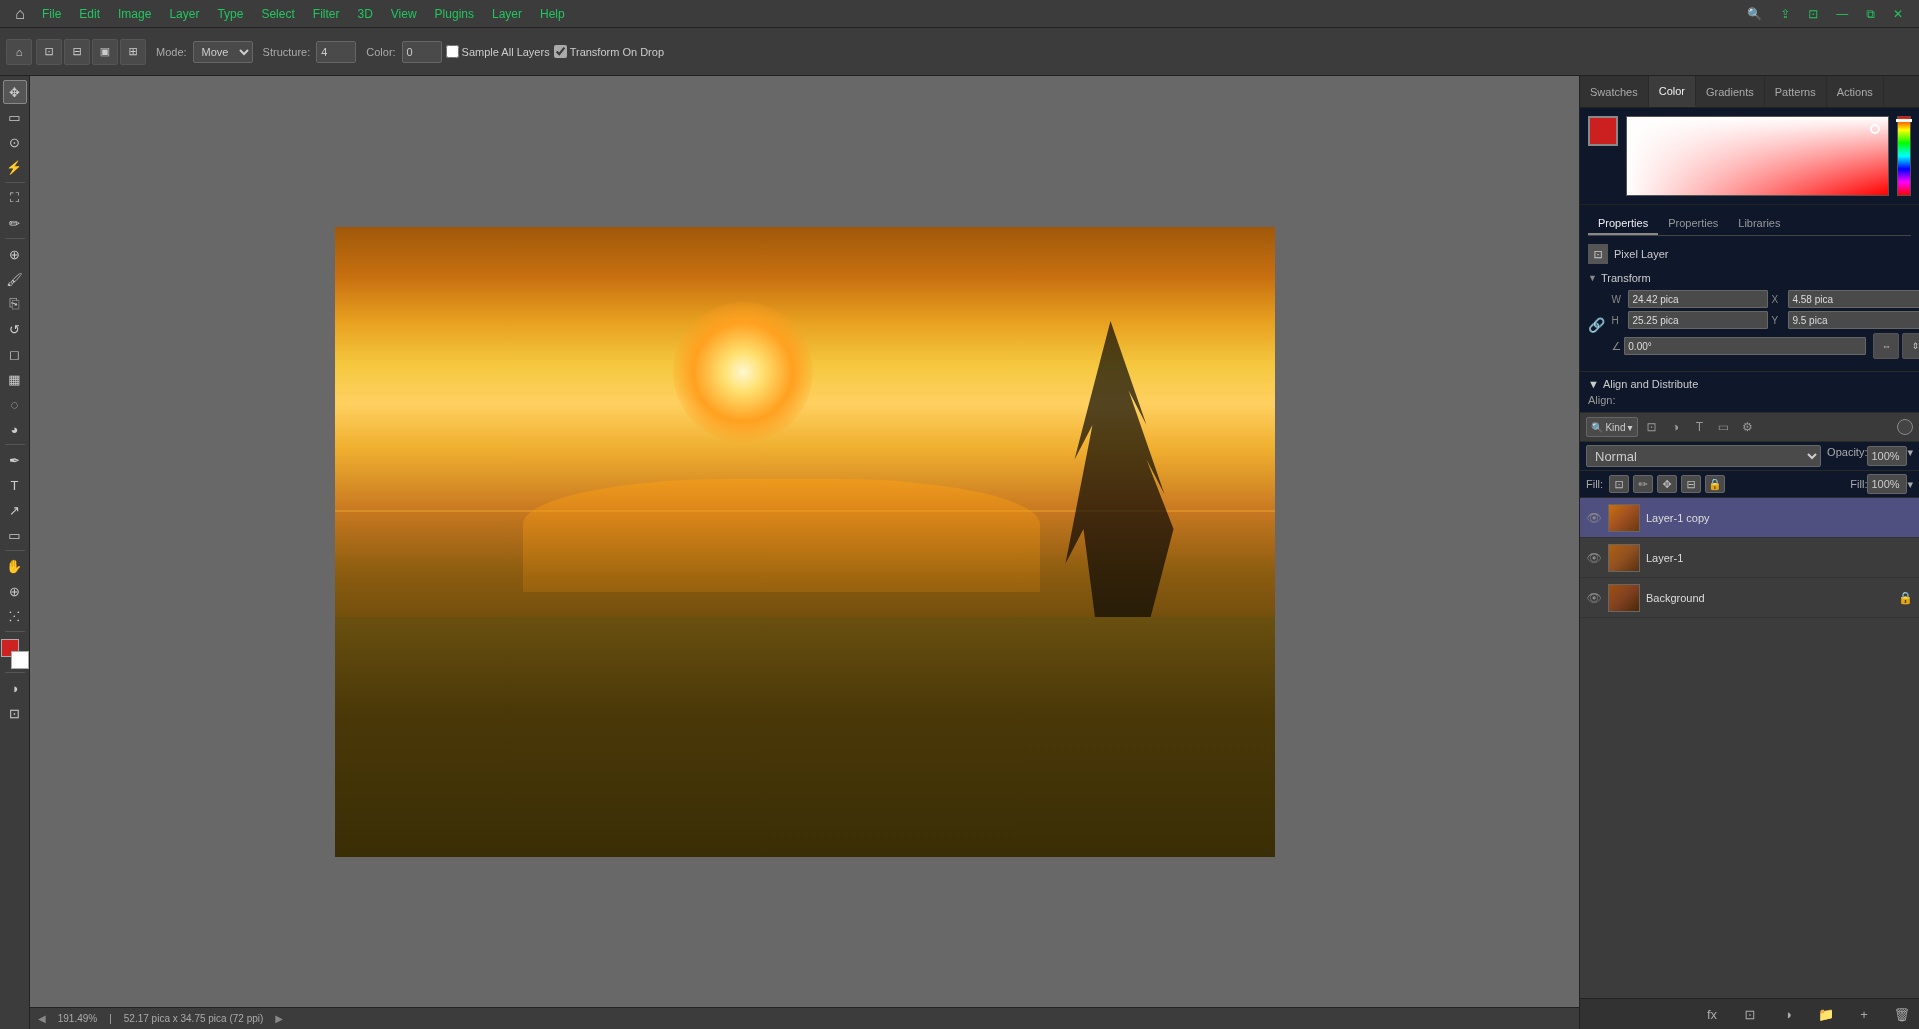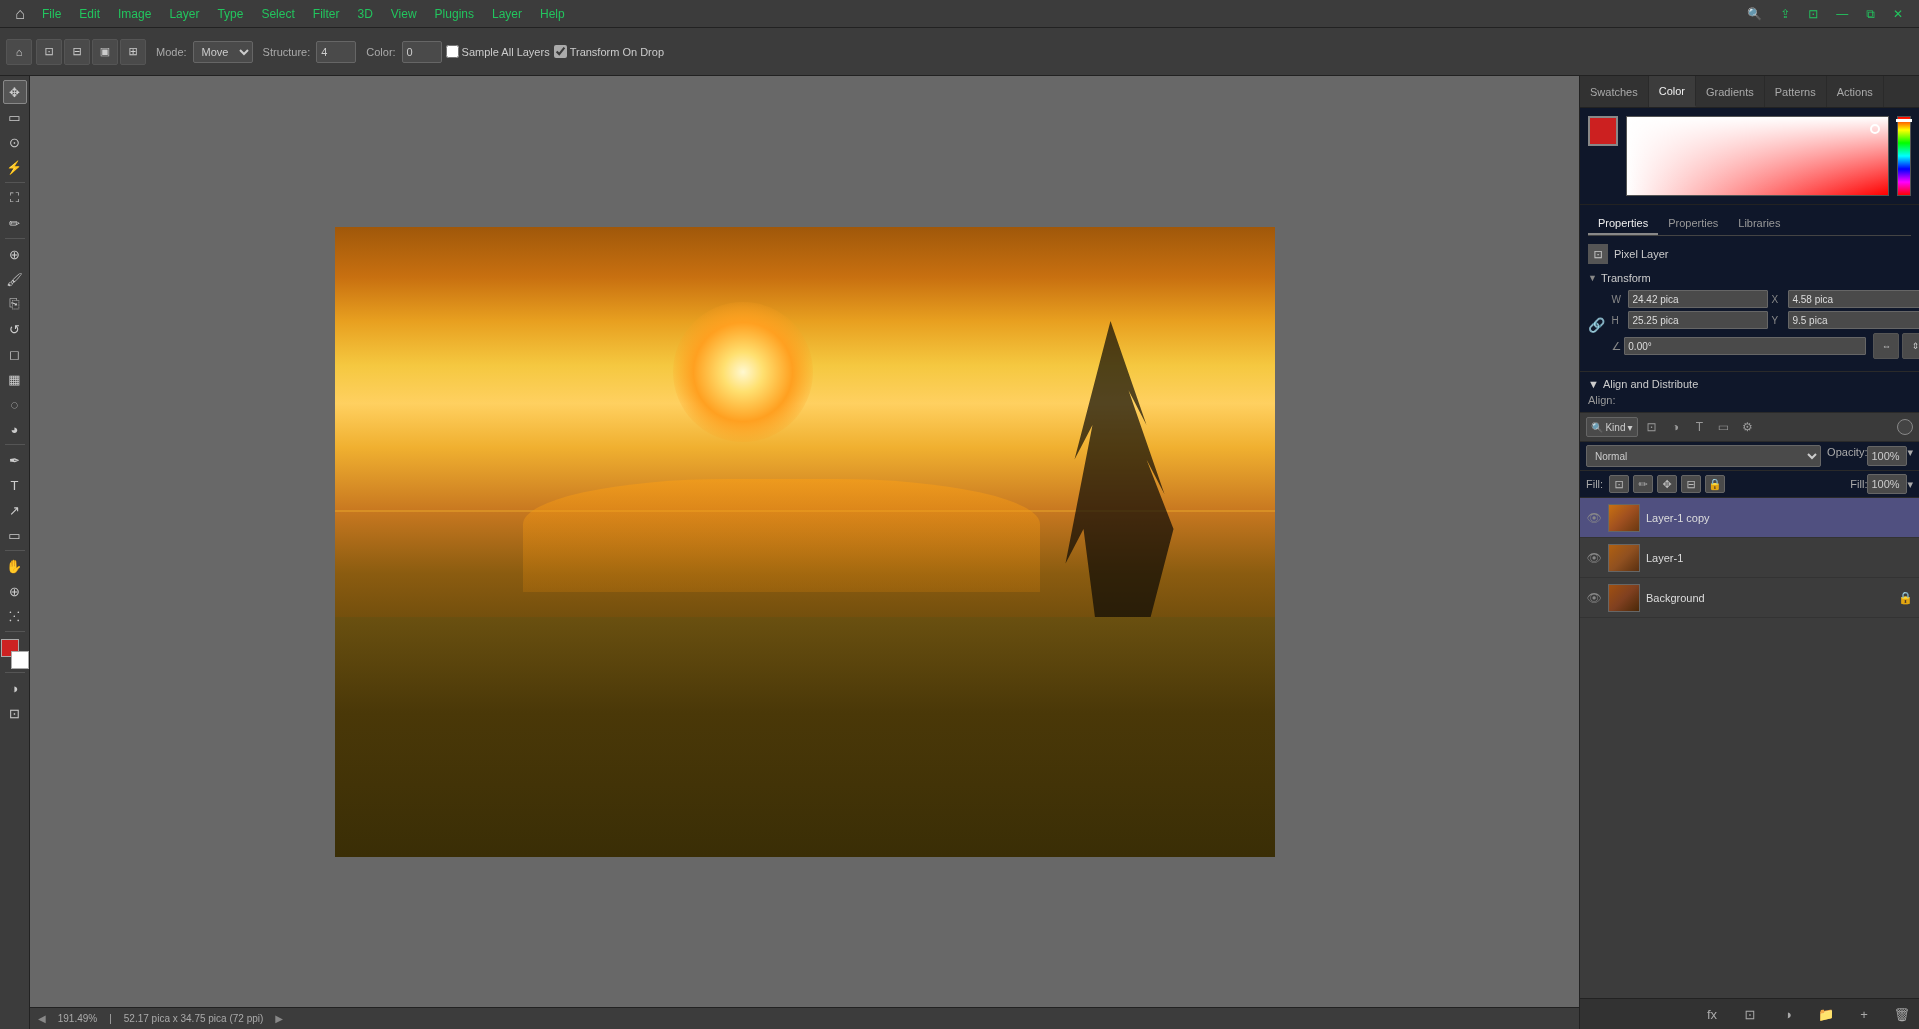--- a/index.html
+++ b/index.html
@@ -552,21 +552,21 @@
       display: flex;
       align-items: center;
       padding: 3px 6px;
       gap: 6px;
       border-bottom: 1px solid #2a2a2a;
     }
     .layers-mode-select {
       background: #4a4a4a;
       border: 1px solid #666;
       color: #ccc;
-      font-size: 10px;
+      font-size: 13px;
       height: 22px;
       border-radius: 2px;
       padding: 0 4px;
       flex: 1;
     }
     .opacity-row {
       display: flex;
       align-items: flex-start;
       color: #aaa;
       font-size: 11px;

